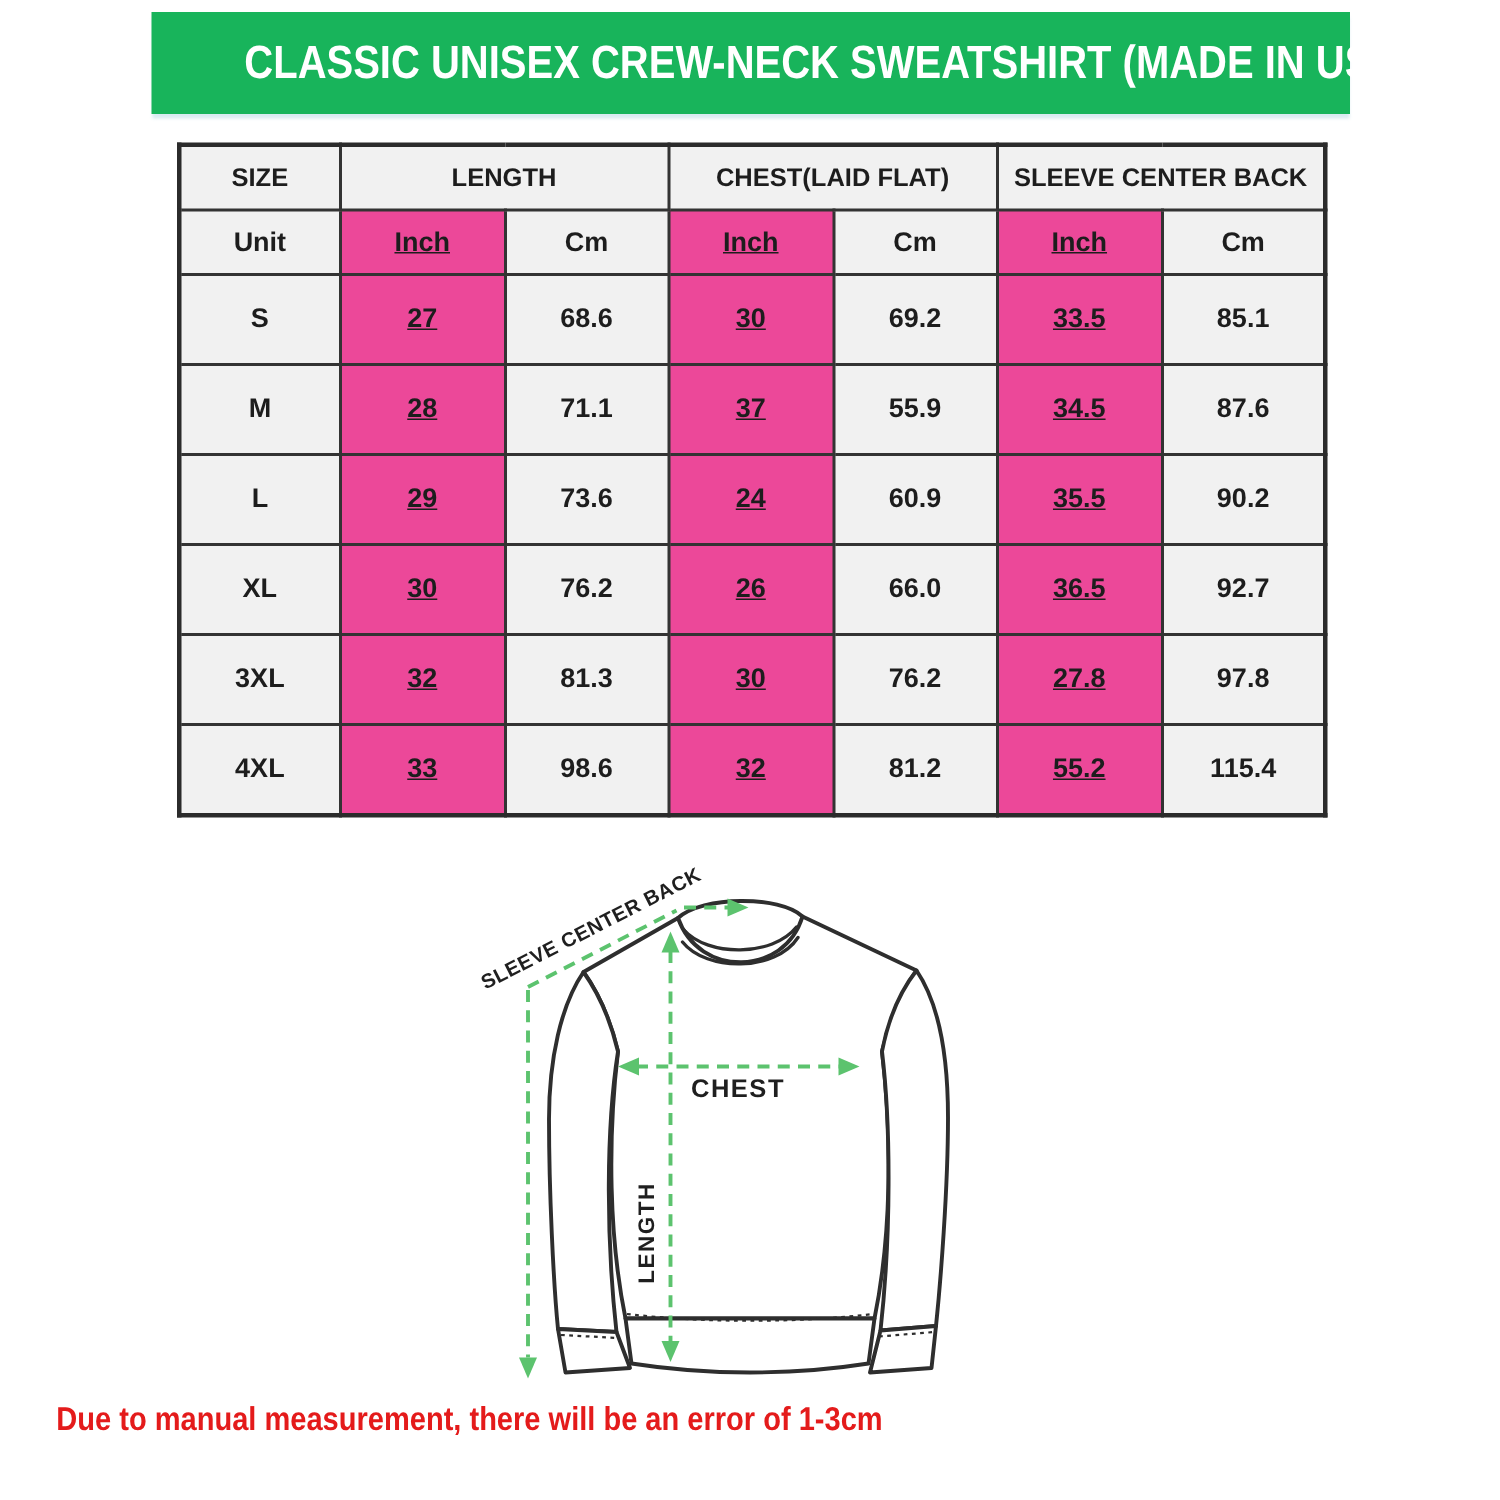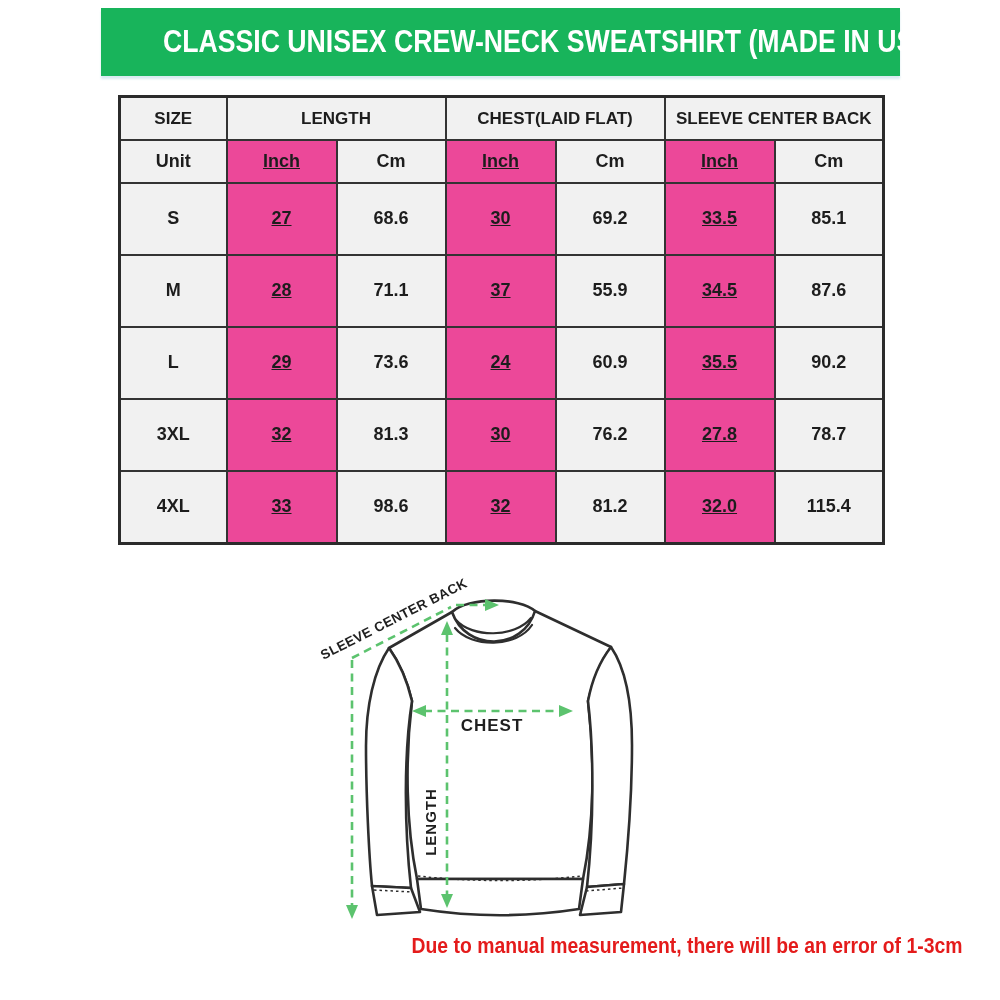--- a/index.html
+++ b/index.html
@@ -34,21 +34,21 @@
   .diagram{position:absolute;left:315px;top:572px;width:410px;height:375px;}
   .diagram svg{display:block;width:100%;height:100%;}
   .garment{fill:#ffffff;stroke:#2e2e2e;stroke-width:2.6;stroke-linejoin:round;stroke-linecap:round;}
   .seam{fill:none;stroke:#2e2e2e;stroke-width:1.5;stroke-dasharray:2.5 3;}
   .detail{fill:none;stroke:#2e2e2e;stroke-width:2.2;stroke-linecap:round;}
   .dim{fill:none;stroke:#5cc36e;stroke-width:2.6;stroke-dasharray:8 5.5;}
   .arrow{fill:#5cc36e;stroke:none;}
   .dim-label{font-family:"Liberation Sans","DejaVu Sans",sans-serif;font-weight:700;fill:#1f1f1f;}
   
   .footnote{
-    position:absolute;left:0;right:0;top:933px;text-align:right;
+    position:absolute;left:0;right:0;top:933px;text-align:left;
   }
   .footnote span{
     display:inline-block;font-size:22px;font-weight:700;white-space:nowrap;
     transform:scaleX(.88);transform-origin:center;
   }
 </style>
 </head>
 <body>
 
 <div class="page">
@@ -106,35 +106,44 @@
         <tr>
           <td class="shade">L</td>
           <td class="plain">29</td>
           <td class="shade">73.6</td>
           <td class="plain">24</td>
           <td class="shade">60.9</td>
           <td class="plain">35.5</td>
           <td class="shade">90.2</td>
         </tr>
         <tr>
+          <td class="shade">XL</td>
+          <td class="plain">30</td>
+          <td class="shade">76.2</td>
+          <td class="plain">26</td>
+          <td class="shade">66.0</td>
+          <td class="plain">36.5</td>
+          <td class="shade">92.7</td>
+        </tr>
+        <tr>
           <td class="shade">3XL</td>
           <td class="plain">32</td>
           <td class="shade">81.3</td>
           <td class="plain">30</td>
           <td class="shade">76.2</td>
           <td class="plain">27.8</td>
-          <td class="shade">78.7</td>
+          <td class="shade">97.8</td>
         </tr>
         <tr>
           <td class="shade">4XL</td>
           <td class="plain">33</td>
           <td class="shade">98.6</td>
           <td class="plain">32</td>
           <td class="shade">81.2</td>
-          <td class="plain">32.0</td>
+          <td class="plain">55.2</td>
           <td class="shade">115.4</td>
         </tr>
       </tbody>
   </table>
 
   <div class="diagram">
     <svg viewBox="315 572 410 375" xmlns="http://www.w3.org/2000/svg">
 
       <path class="garment" d="M452,612 L389,648 C399,662 407,680 412,701 C405,760 406,825 417,879
            L583,879 C594,825 595,760 588,701 C593,680 601,661 611,647 L535,611

